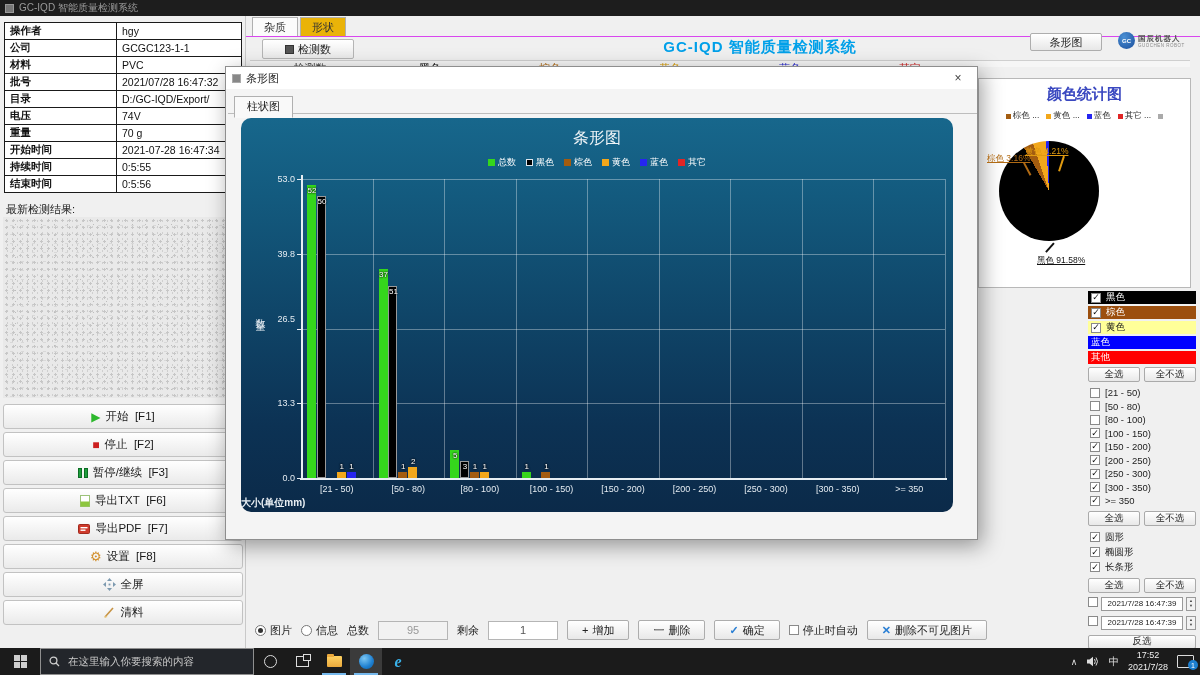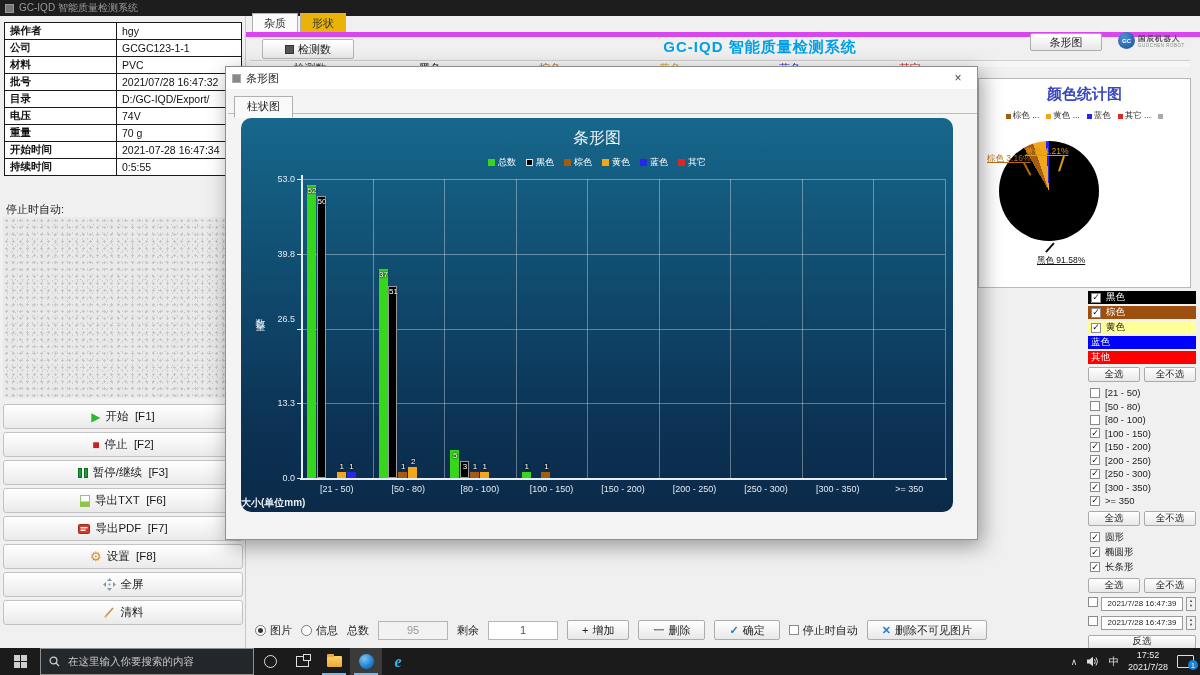--- a/index.html
+++ b/index.html
@@ -23,21 +23,21 @@
   .btn-stack { position:absolute; left:3px; top:388px; width:240px; }
   .panel-btn { height:25px; margin-bottom:3px; background:linear-gradient(#ffffff,#eaeaea); border:1px solid #c2c2c2; border-radius:3px; display:flex; align-items:center; justify-content:center; gap:5px; font-size:11.5px; color:#1a1a1a; cursor:default; }
   .ic { display:inline-flex; align-items:center; justify-content:center; }
   .ic-play { color:#2db82d; font-size:12px; }
   .ic-stop { color:#cc1f1f; font-size:12px; }
   .ic-pause { display:inline-flex; gap:2px; }
   .ic-pause i { width:4px; height:10px; background:#1f9e3c; border:1px solid #0c6e24; }
   .ic-gear { color:#d2902e; font-size:13px; }
 
   
-  .tab-row { position:absolute; left:246px; top:20px; width:954px; height:17px; border-bottom:5px solid #d946ef; display:flex; align-items:flex-end; padding-left:6px; gap:2px; }
+  .tab-row { position:absolute; left:246px; top:20px; width:954px; height:17px; border-bottom:1px solid #d946ef; display:flex; align-items:flex-end; padding-left:6px; gap:2px; }
   .tab { font-size:11px; padding:2px 11px 1px; border:1px solid #b0b0b0; border-bottom:none; background:#eab308; color:#333; }
   .tab.active { background:#fbfbfb; }
   .detect-btn { position:absolute; left:262px; top:39px; width:92px; height:20px; background:linear-gradient(#fff,#e9e9e9); border:1px solid #b5b5b5; border-radius:2px; font-size:11px; display:flex; align-items:center; justify-content:center; gap:4px; color:#222; }
   .detect-btn .sq { width:9px; height:9px; background:#555; border:1px solid #333; }
   .app-title { position:absolute; left:560px; top:38px; width:400px; text-align:center; font-size:15px; font-weight:bold; color:#00a0e9; letter-spacing:1px; }
   .barchart-btn { position:absolute; left:1030px; top:33px; width:72px; height:18px; background:linear-gradient(#fff,#e7e7e7); border:1px solid #adadad; border-radius:2px; font-size:11px; display:flex; align-items:center; justify-content:center; color:#222; }
   .logo { position:absolute; left:1118px; top:32px; display:flex; align-items:center; gap:3px; }
   .logo .globe { width:17px; height:17px; border-radius:50%; background:radial-gradient(circle at 35% 30%, #4a8fd4, #1b4f9c); color:#fff; font-size:6px; display:flex; align-items:center; justify-content:center; font-weight:bold; }
   .logo .lt1 { font-size:7.5px; font-weight:bold; color:#555; letter-spacing:1px; line-height:1.2; }
   .logo .lt2 { font-size:4.5px; color:#888; letter-spacing:.5px; }
@@ -168,23 +168,27 @@
             <td>70 g</td>
           </tr>
           <tr>
             <td class="lbl">开始时间</td>
             <td>2021-07-28 16:47:34</td>
           </tr>
           <tr>
             <td class="lbl">持续时间</td>
             <td>0:5:55</td>
           </tr>
+          <tr>
+            <td class="lbl">结束时间</td>
+            <td>0:5:56</td>
+          </tr>
         </tbody>
       </table>
-    <div class="result-label">停止时自动:</div>
+    <div class="result-label">最新检测结果:</div>
     <div class="preview"></div>
     <div class="btn-stack" id="btn-stack">
         <div class="panel-btn">
           <span class="ic">
             <span class="ic ic-play">▶</span>
           </span>
           <span>开始&nbsp;&nbsp;[F1]</span>
         </div>
         <div class="panel-btn">
           <span class="ic">

